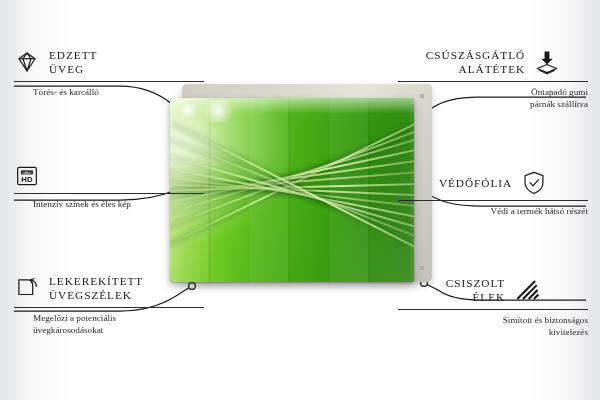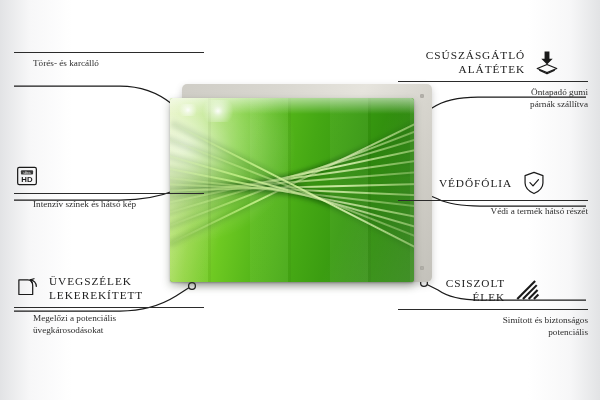--- a/index.html
+++ b/index.html
@@ -189,53 +189,69 @@
         <div class="bands"></div>
         <div class="gleam g1"></div>
         <div class="gleam g2"></div>
       </div>
       <div class="glass-top-fade"></div>
       <div class="glass-sheen"></div>
     </div>
   </div>
 
   <div class="feat left f-edzett">
+    <div class="hdr">
+      <span class="ico">
+        <svg viewBox="0 0 32 32">
+            <g fill="none" stroke="#1a1a1a" stroke-width="1.5" stroke-linejoin="round">
+          <path d="M6 12 L16 5 L26 12 L16 27 Z"></path>
+              <path d="M6 12 H26"></path>
+          <path d="M11 12 L16 5 L21 12"></path>
+              <path d="M11 12 L16 27 L21 12"></path>
+        </g>
+          </svg>
+      </span>
+      <div>
+        <div class="ttl">EDZETT</div>
+        <div class="ttl">ÜVEG</div>
+      </div>
+    </div>
     <div class="rule"></div>
     <div class="sub">Törés- és karcálló</div>
   </div>
 
   <div class="feat left f-hd">
     <div class="hdr">
       <span class="ico">
         <svg viewBox="0 0 32 32">
           <rect x="4.5" y="5.5" width="23" height="21" rx="2" fill="none" stroke="#1a1a1a" stroke-width="1.5"></rect>
           <rect x="8.5" y="9" width="15" height="5.2" rx="1.2" fill="#3a3a3a"></rect>
           <text x="16" y="13.2" font-family="Liberation Sans, sans-serif" font-size="4.4" fill="#ffffff" text-anchor="middle">ultra</text>
           <text x="16" y="23.5" font-family="Liberation Sans, sans-serif" font-size="9.6" font-weight="bold" fill="#1a1a1a" text-anchor="middle">HD</text>
         </svg>
       </span>
     </div>
     <div class="rule"></div>
-    <div class="sub">Intenzív színek és hátsó kép</div>
+    <div class="sub">Intenzív színek és éles kép</div>
   </div>
 
   <div class="feat left f-lek">
     <div class="hdr">
       <span class="ico">
         <svg viewBox="0 0 32 32">
             <g fill="none" stroke="#1a1a1a" stroke-width="1.5" stroke-linejoin="round" stroke-linecap="round">
           <path d="M6 6 H17 Q23 6 23 13 V24 H6 Z"></path>
           <path d="M20 6 Q27 7 27.5 14"></path>
           <path d="M24.6 4.6 L20 6 L22.2 9.6"></path>
         </g>
           </svg>
       </span>
       <div>
+        <div class="ttl">LEKEREKÍTETT</div>
         <div class="ttl">ÜVEGSZÉLEK</div>
-        <div class="ttl">LEKEREKÍTETT</div>
       </div>
     </div>
     <div class="rule"></div>
     <div class="sub">Megelőzi a potenciális</div>
     <div class="sub">üvegkárosodásokat</div>
   </div>
 
   <div class="feat right f-csusz">
     <div class="hdr">
       <div>
@@ -287,16 +303,16 @@
           <path d="M4 27 L26 5"></path>
               <path d="M11 27 L28 10"></path>
               <path d="M18 27 L29 16"></path>
               <path d="M24.5 27 L30 21.5"></path>
         </g>
           </svg>
       </span>
     </div>
     <div class="rule"></div>
     <div class="sub">Simított és biztonságos</div>
-    <div class="sub">potenciális</div>
+    <div class="sub">kivitelezés</div>
   </div>
 
 </div>
 
 </body></html>

